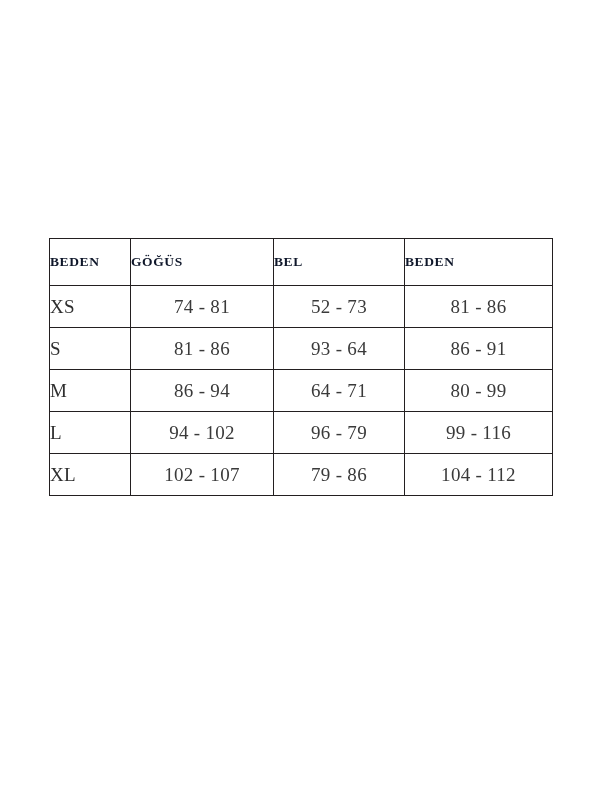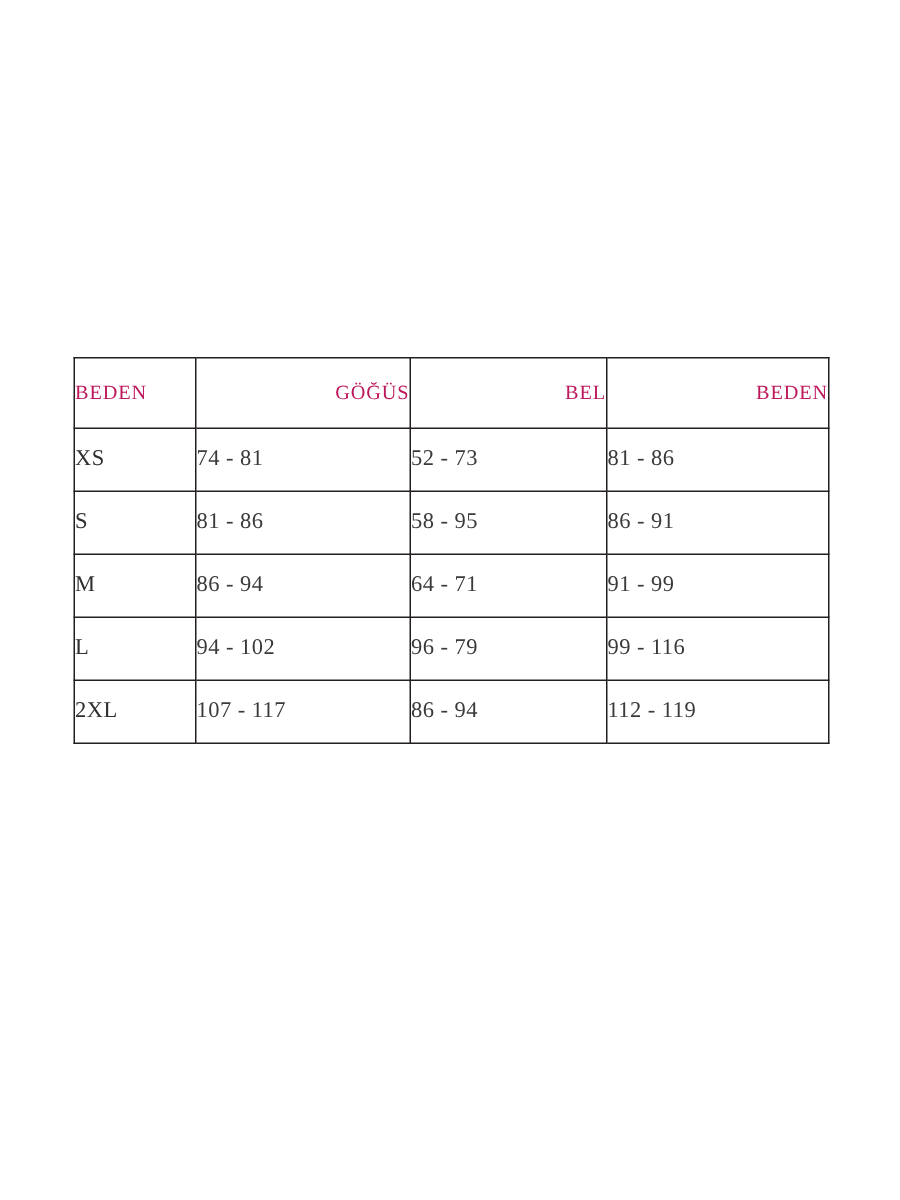--- a/index.html
+++ b/index.html
@@ -42,47 +42,47 @@
   }
   
   col.c0 { width: 81px; }
   col.c1 { width: 143px; }
   col.c2 { width: 131px; }
   col.c3 { width: 148px; }
 
   thead th {
     height: 46px;
     font-family: "Liberation Serif", serif;
-    font-weight: normal;
+    font-weight: bold;
     font-size: 13.5px;
     letter-spacing: 0.6px;
-    color: #be185d;
+    color: #0f172a;
     vertical-align: middle;
   }
   th.head-first {
     text-align: left;
     padding-left: 15px;
   }
   th.head-center {
-    text-align: right;
+    text-align: left;
   }
   tbody td {
     height: 41px;
-    font-size: 15px;
+    font-size: 19px;
     color: #3a3a3a;
     vertical-align: middle;
     letter-spacing: 0.3px;
   }
   td.size-cell {
     text-align: left;
     padding-left: 15px;
     color: #2f2f2f;
   }
   td.value-cell {
-    text-align: left;
+    text-align: center;
   }
 </style>
 </head>
 <body>
 
 <div class="page">
   <div class="table-wrap">
     <table class="size-table">
       <colgroup>
         <col class="c0">
@@ -101,37 +101,37 @@
       <tbody>
         <tr>
           <td class="size-cell">XS</td>
           <td class="value-cell">74 - 81</td>
           <td class="value-cell">52 - 73</td>
           <td class="value-cell">81 - 86</td>
         </tr>
         <tr>
           <td class="size-cell">S</td>
           <td class="value-cell">81 - 86</td>
-          <td class="value-cell">58 - 95</td>
+          <td class="value-cell">93 - 64</td>
           <td class="value-cell">86 - 91</td>
         </tr>
         <tr>
           <td class="size-cell">M</td>
           <td class="value-cell">86 - 94</td>
           <td class="value-cell">64 - 71</td>
-          <td class="value-cell">91 - 99</td>
+          <td class="value-cell">80 - 99</td>
         </tr>
         <tr>
           <td class="size-cell">L</td>
           <td class="value-cell">94 - 102</td>
           <td class="value-cell">96 - 79</td>
           <td class="value-cell">99 - 116</td>
         </tr>
         <tr>
-          <td class="size-cell">2XL</td>
-          <td class="value-cell">107 - 117</td>
-          <td class="value-cell">86 - 94</td>
-          <td class="value-cell">112 - 119</td>
+          <td class="size-cell">XL</td>
+          <td class="value-cell">102 - 107</td>
+          <td class="value-cell">79 - 86</td>
+          <td class="value-cell">104 - 112</td>
         </tr>
       </tbody>
     </table>
   </div>
 </div>
 
 </body></html>

